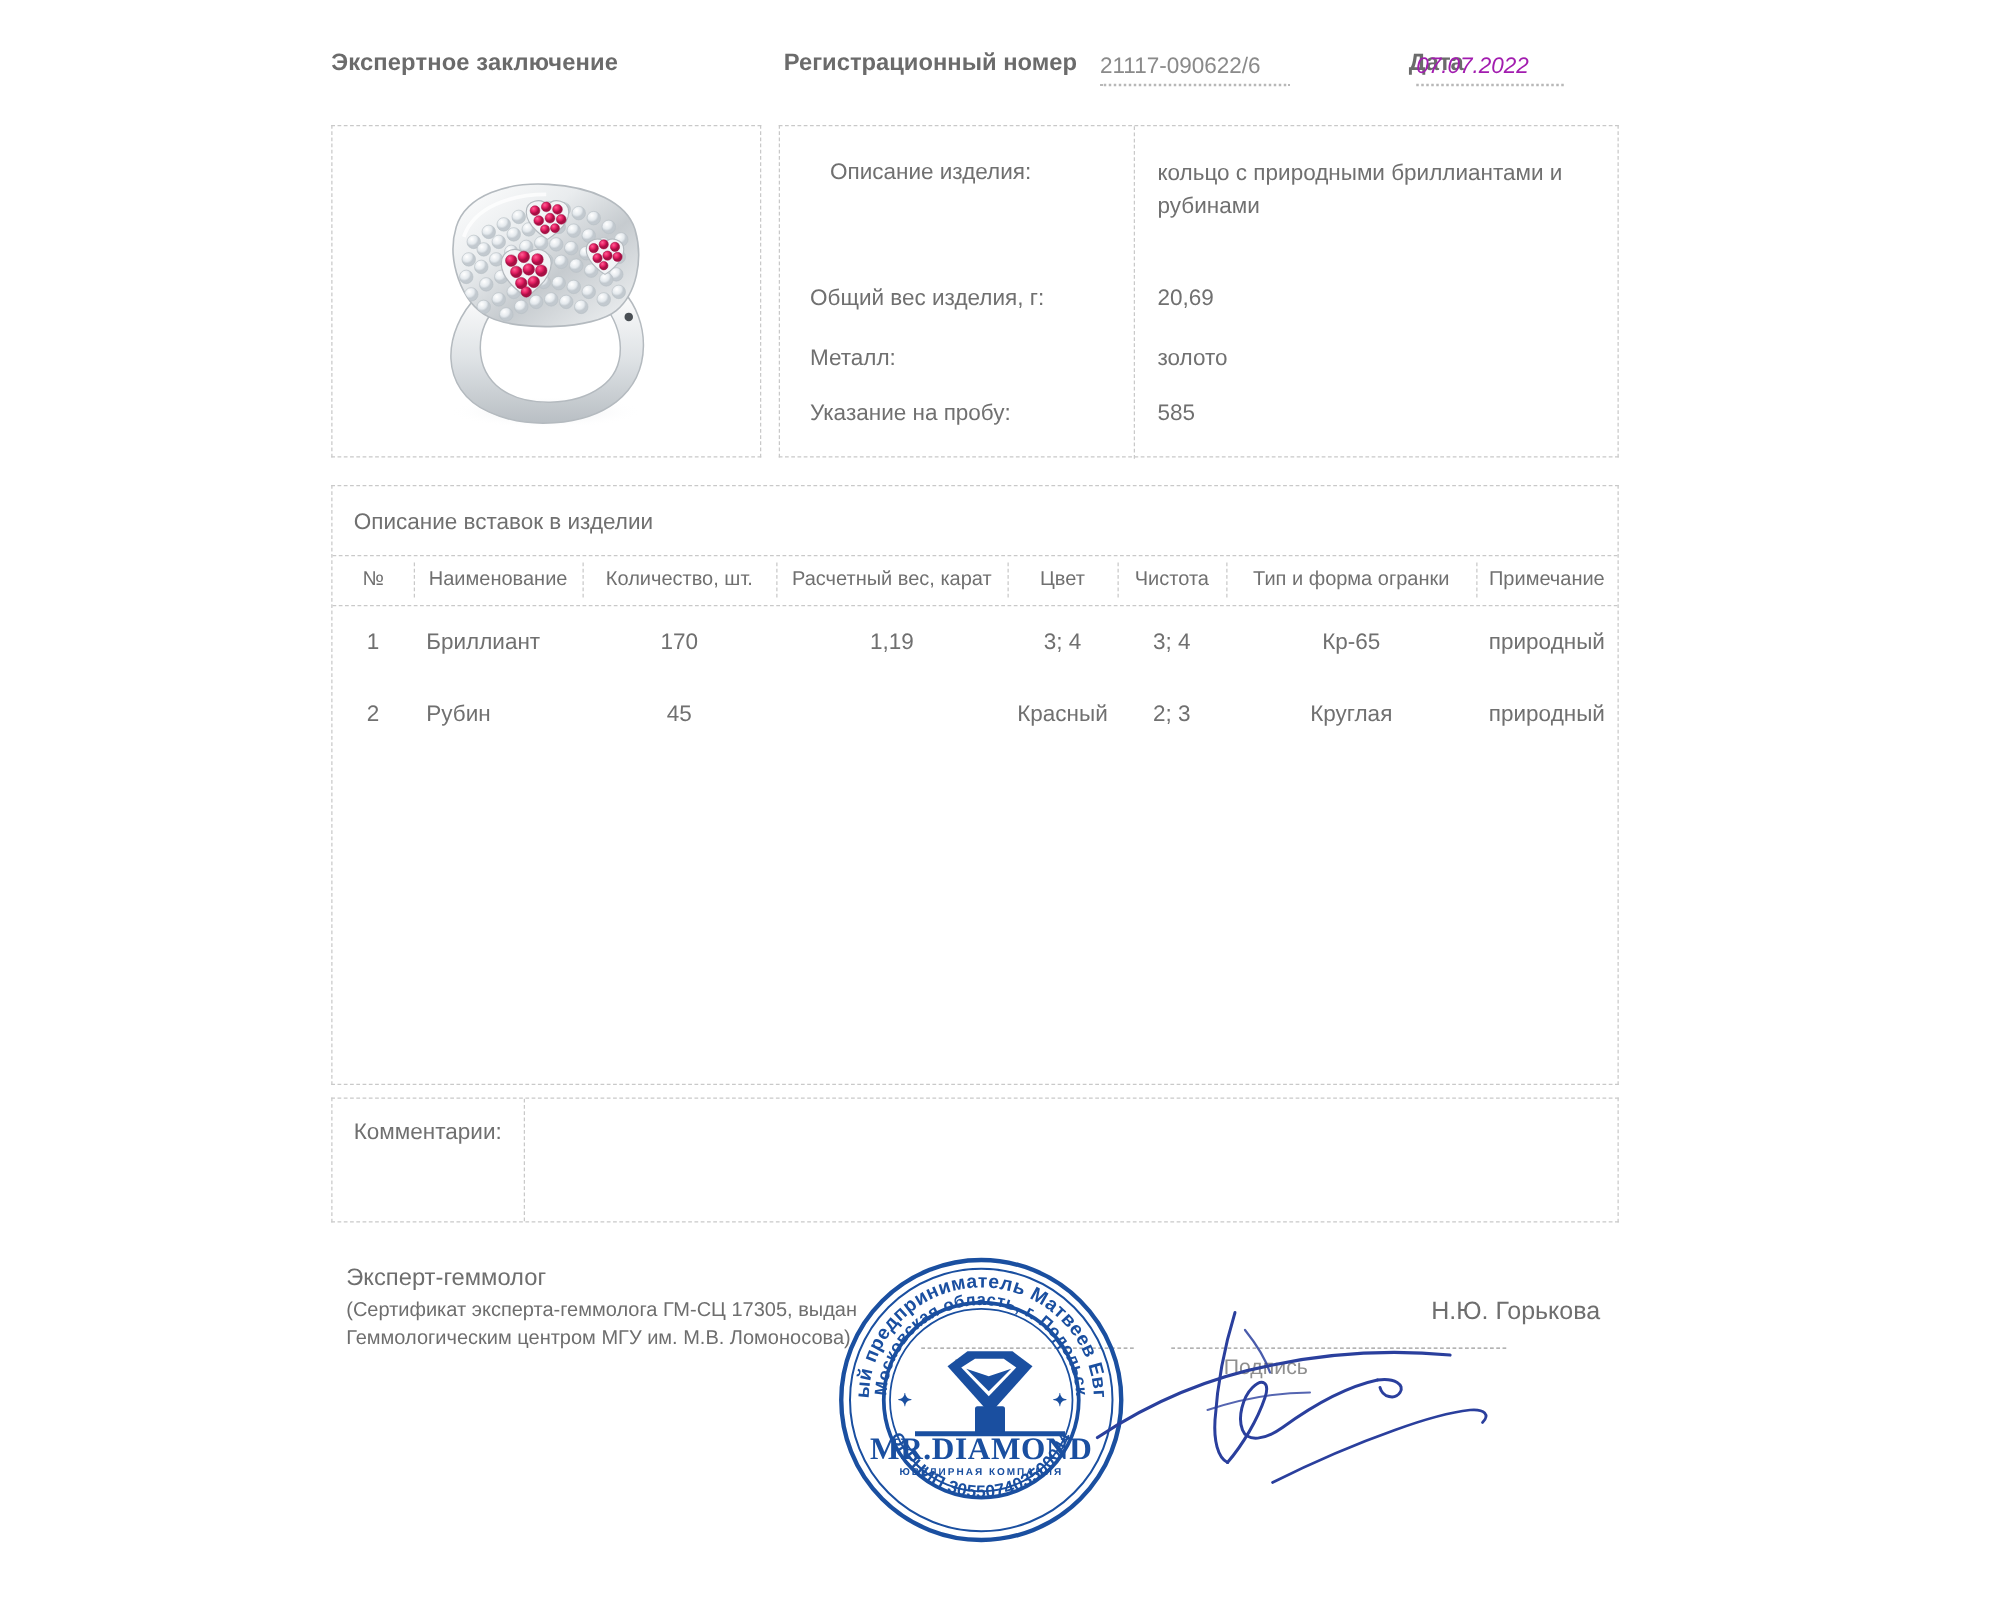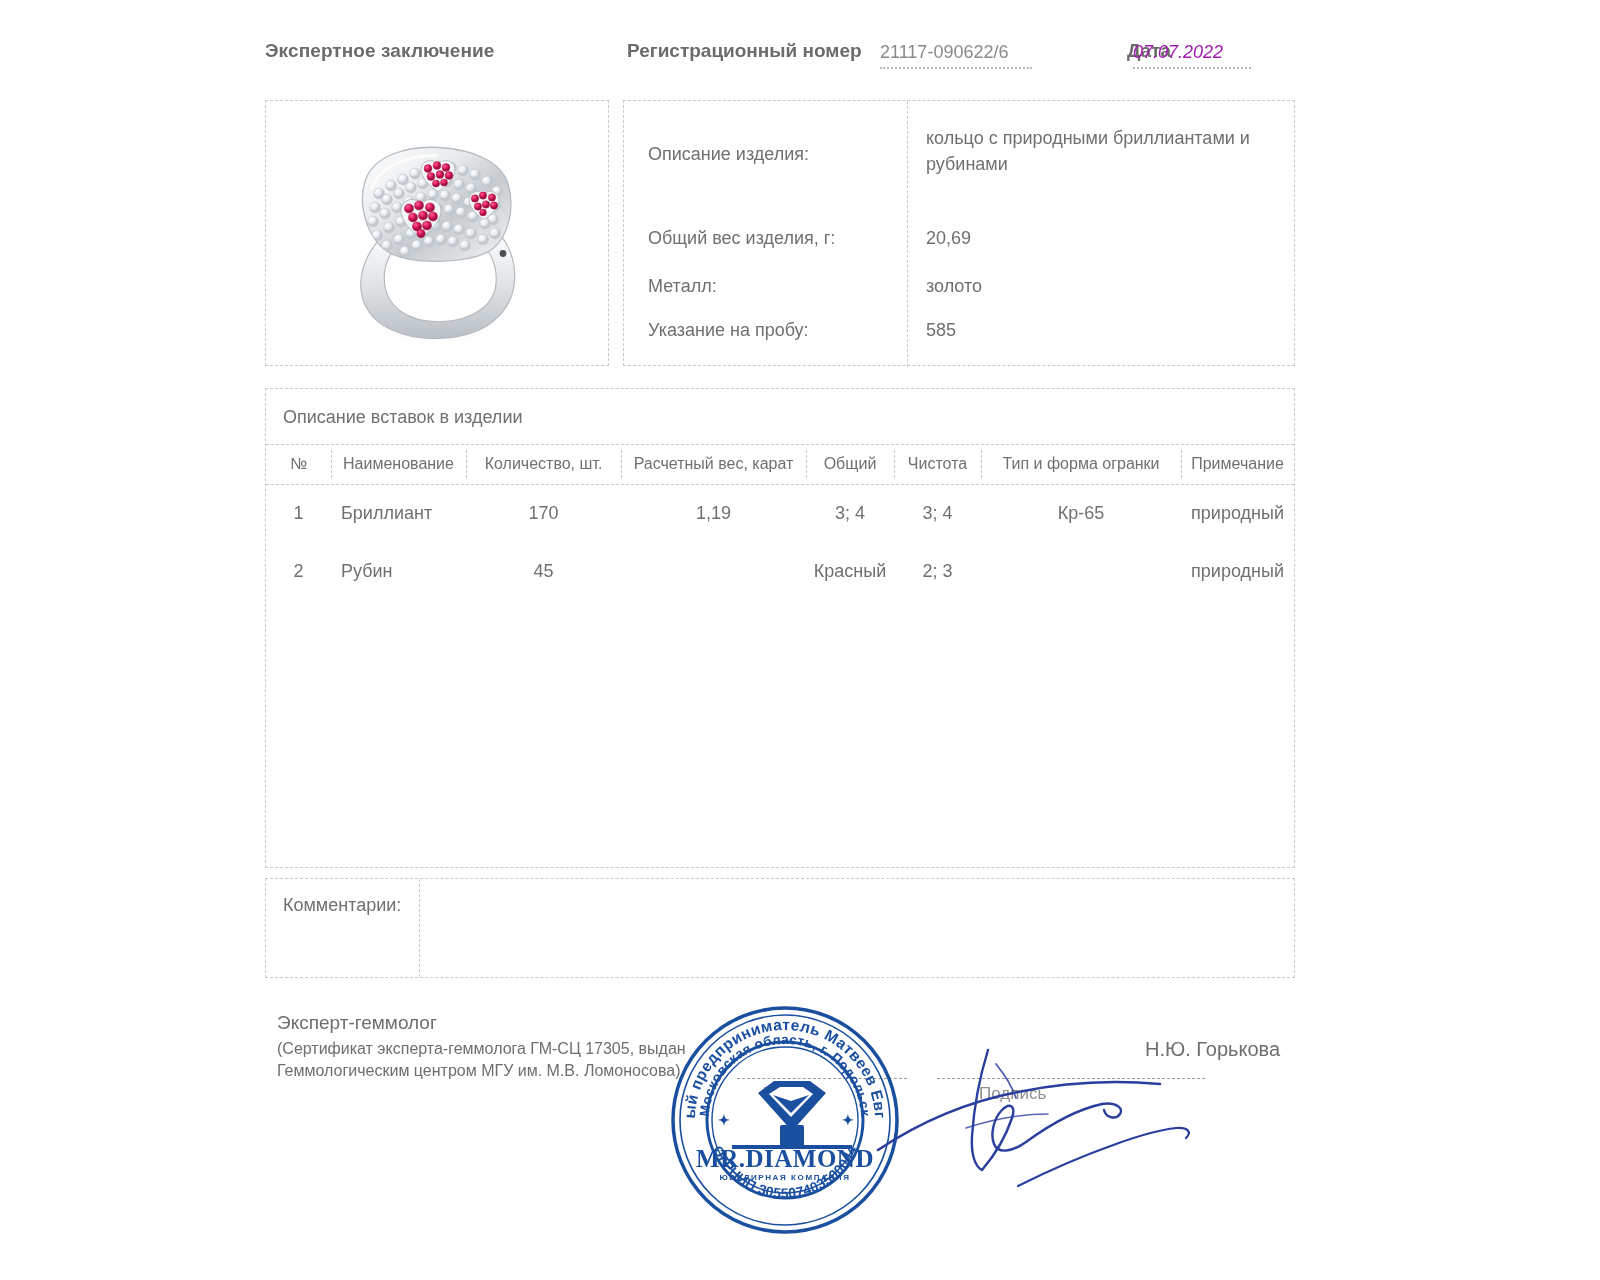--- a/index.html
+++ b/index.html
@@ -459,21 +459,21 @@
         </g>
 
         <path d="M84 74 C92 50 122 40 150 40" fill="none" stroke="#ffffff" stroke-width="3" opacity=".75"></path>
         <circle cx="216" cy="138" r="3.4" fill="#4a4f54"></circle>
       </svg>
     </div>
 
     <div class="desc-box">
       <div class="desc-divider"></div>
 
-      <div class="desc-label" style="top:40px;">Описание изделия:</div>
+      <div class="desc-label" style="top:23px;margin-left:16px;">Описание изделия:</div>
       <div class="desc-value" style="top:24px;">кольцо с природными бриллиантами и рубинами</div>
 
       <div class="desc-label" style="top:124px;">Общий вес изделия, г:</div>
       <div class="desc-value" style="top:124px;">20,69</div>
 
       <div class="desc-label" style="top:172px;">Металл:</div>
       <div class="desc-value" style="top:172px;">золото</div>
 
       <div class="desc-label" style="top:216px;">Указание на пробу:</div>
       <div class="desc-value" style="top:216px;">585</div>
@@ -485,21 +485,21 @@
     <div class="thead-line-top"></div>
     <div class="thead-line-bot"></div>
 
     <div class="tbl">
 
       <div class="trow head">
         <div class="cell" style="left:0px;   width:65px;">№</div>
         <div class="cell" style="left:65px;  width:135px;">Наименование</div>
         <div class="cell" style="left:200px; width:155px;">Количество, шт.</div>
         <div class="cell" style="left:355px; width:185px;">Расчетный вес, карат</div>
-        <div class="cell" style="left:540px; width:88px;">Общий</div>
+        <div class="cell" style="left:540px; width:88px;">Цвет</div>
         <div class="cell" style="left:628px; width:87px;">Чистота</div>
         <div class="cell" style="left:715px; width:200px;">Тип и форма огранки</div>
         <div class="cell" style="left:915px; width:113px;">Примечание</div>
 
         <div class="vdiv" style="left:65px;"></div>
         <div class="vdiv" style="left:200px;"></div>
         <div class="vdiv" style="left:355px;"></div>
         <div class="vdiv" style="left:540px;"></div>
         <div class="vdiv" style="left:628px;"></div>
         <div class="vdiv" style="left:715px;"></div>
@@ -516,20 +516,21 @@
         <div class="cell" style="left:715px; width:200px;">Кр-65</div>
         <div class="cell" style="left:915px; width:113px;">природный</div>
       </div>
 
       <div class="trow body">
         <div class="cell" style="left:0px;   width:65px;">2</div>
         <div class="cell" style="left:65px;  width:135px; justify-content:flex-start; padding-left:10px;">Рубин</div>
         <div class="cell" style="left:200px; width:155px;">45</div>
         <div class="cell" style="left:540px; width:88px;">Красный</div>
         <div class="cell" style="left:628px; width:87px;">2; 3</div>
+        <div class="cell" style="left:715px; width:200px;">Круглая</div>
         <div class="cell" style="left:915px; width:113px;">природный</div>
       </div>
     </div>
   </div>
 
   <div class="comments">
     <div class="comments-divider"></div>
     <div class="comments-label">Комментарии:</div>
   </div>
 

